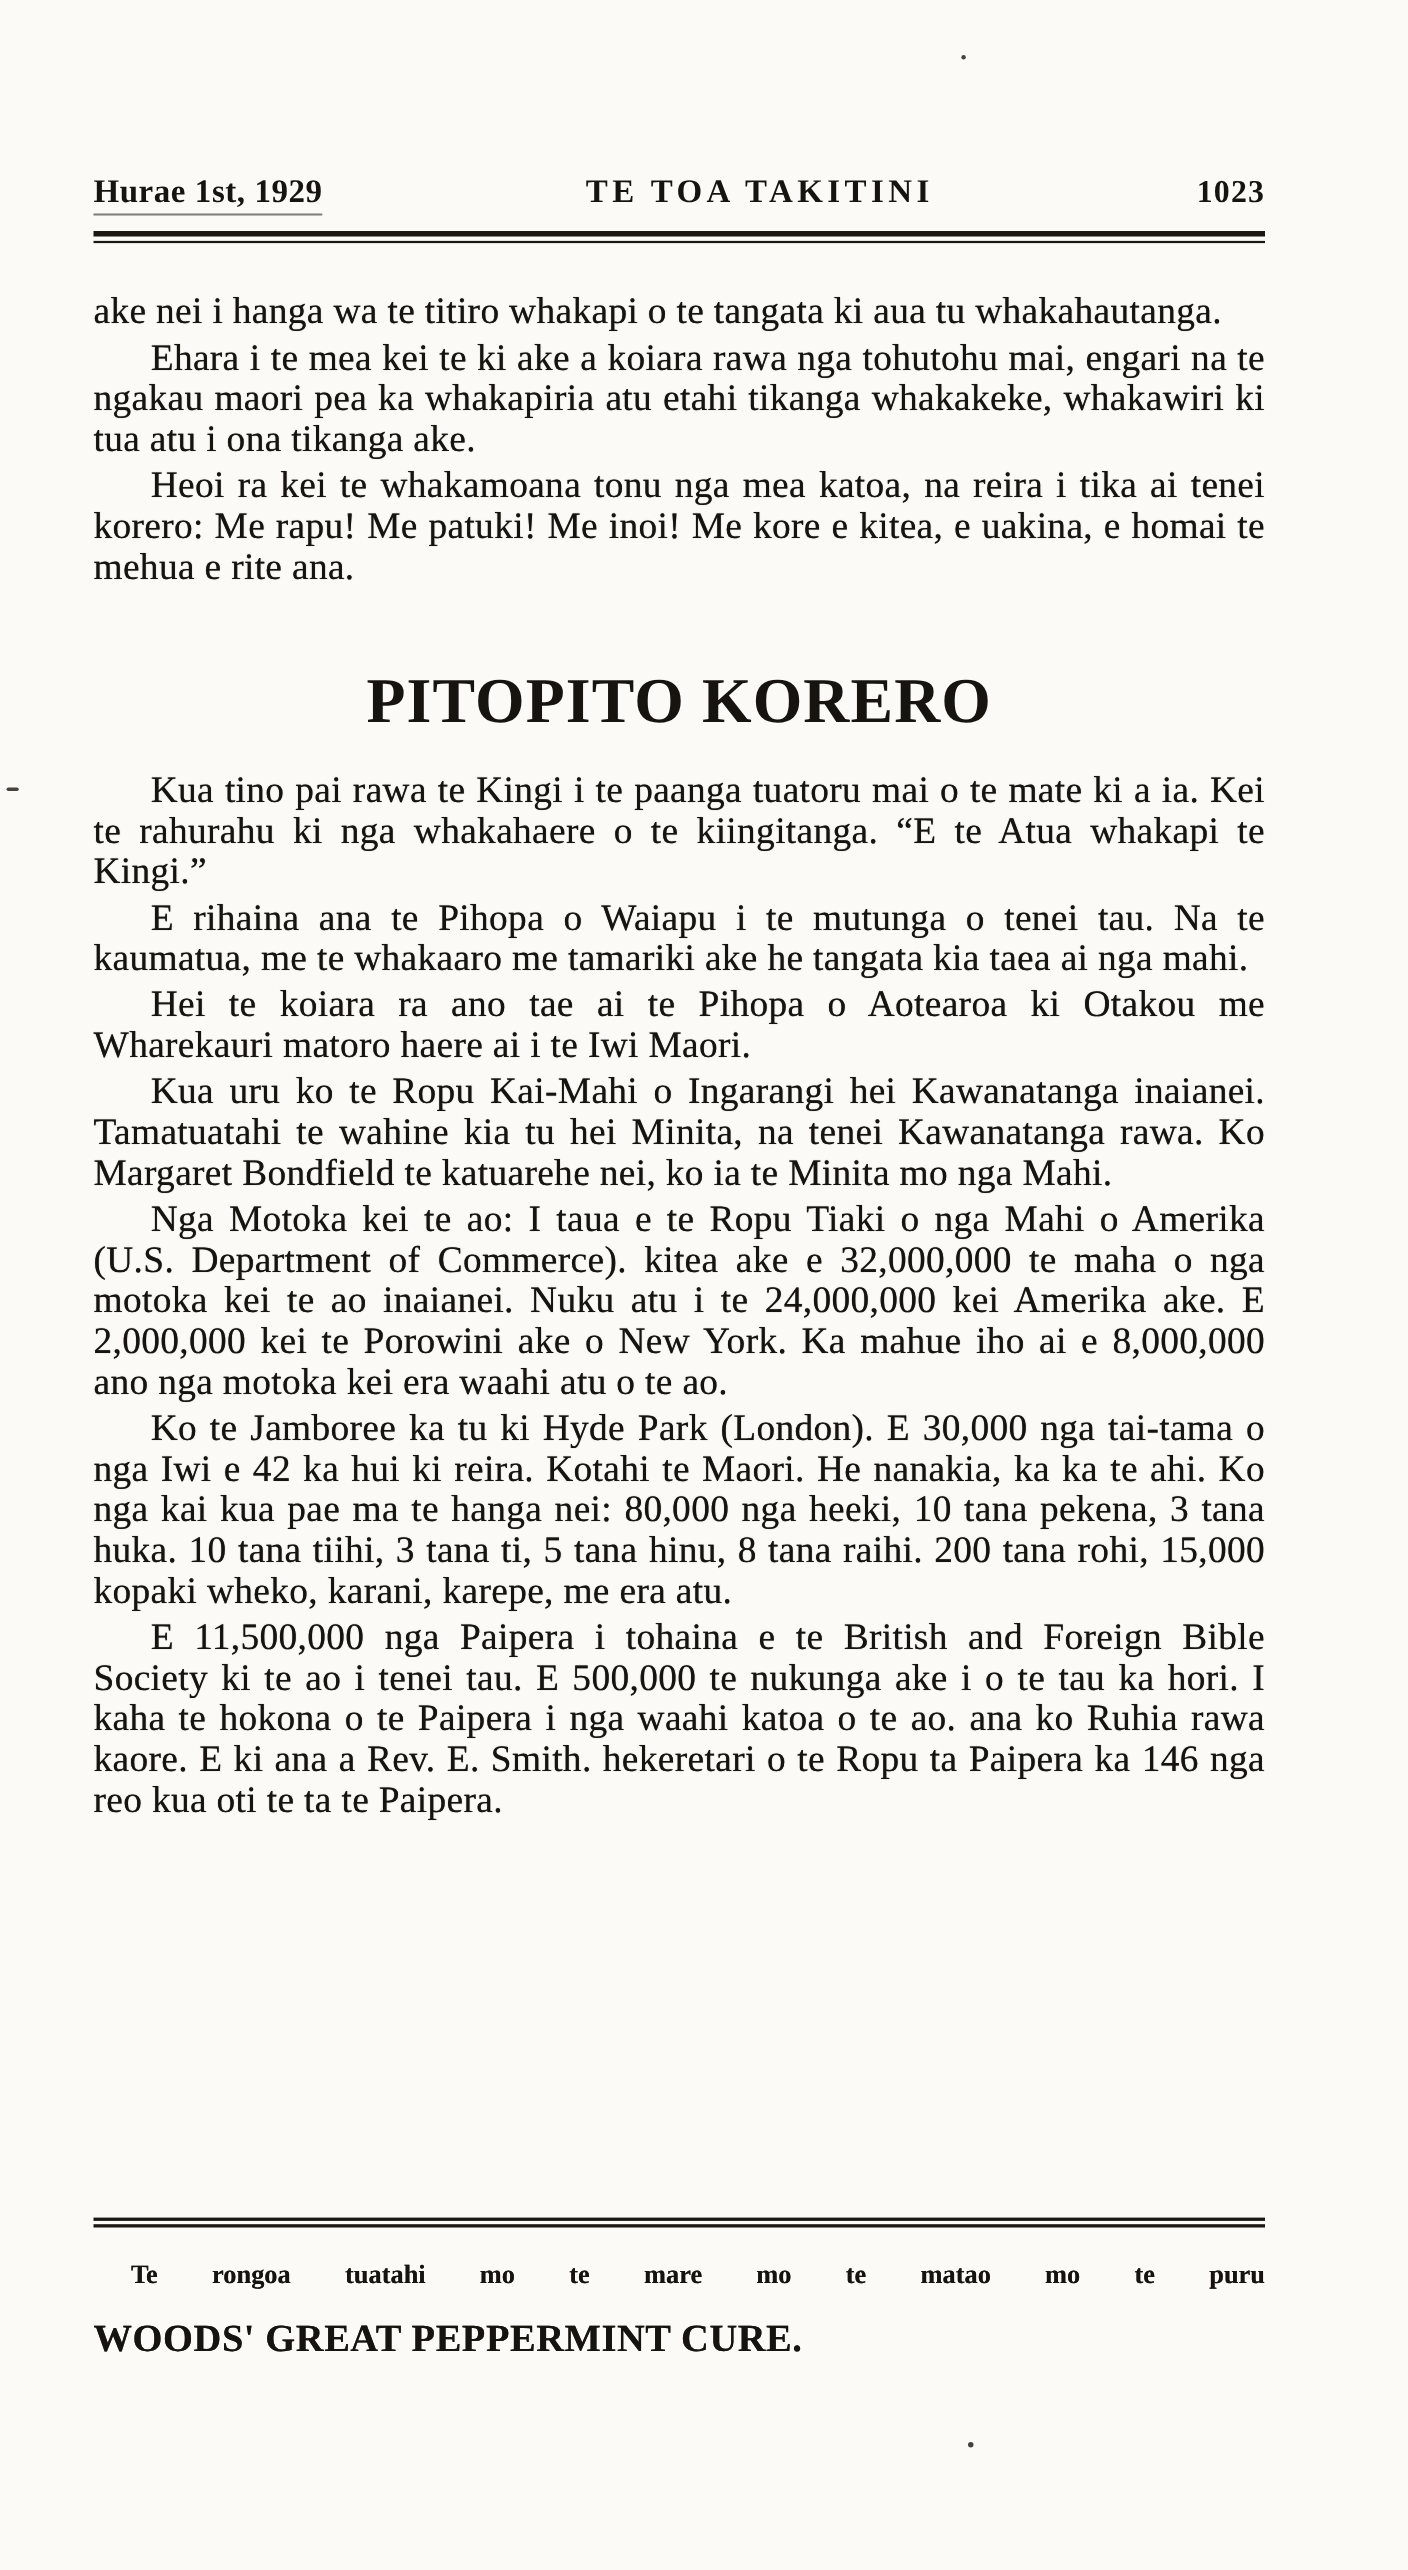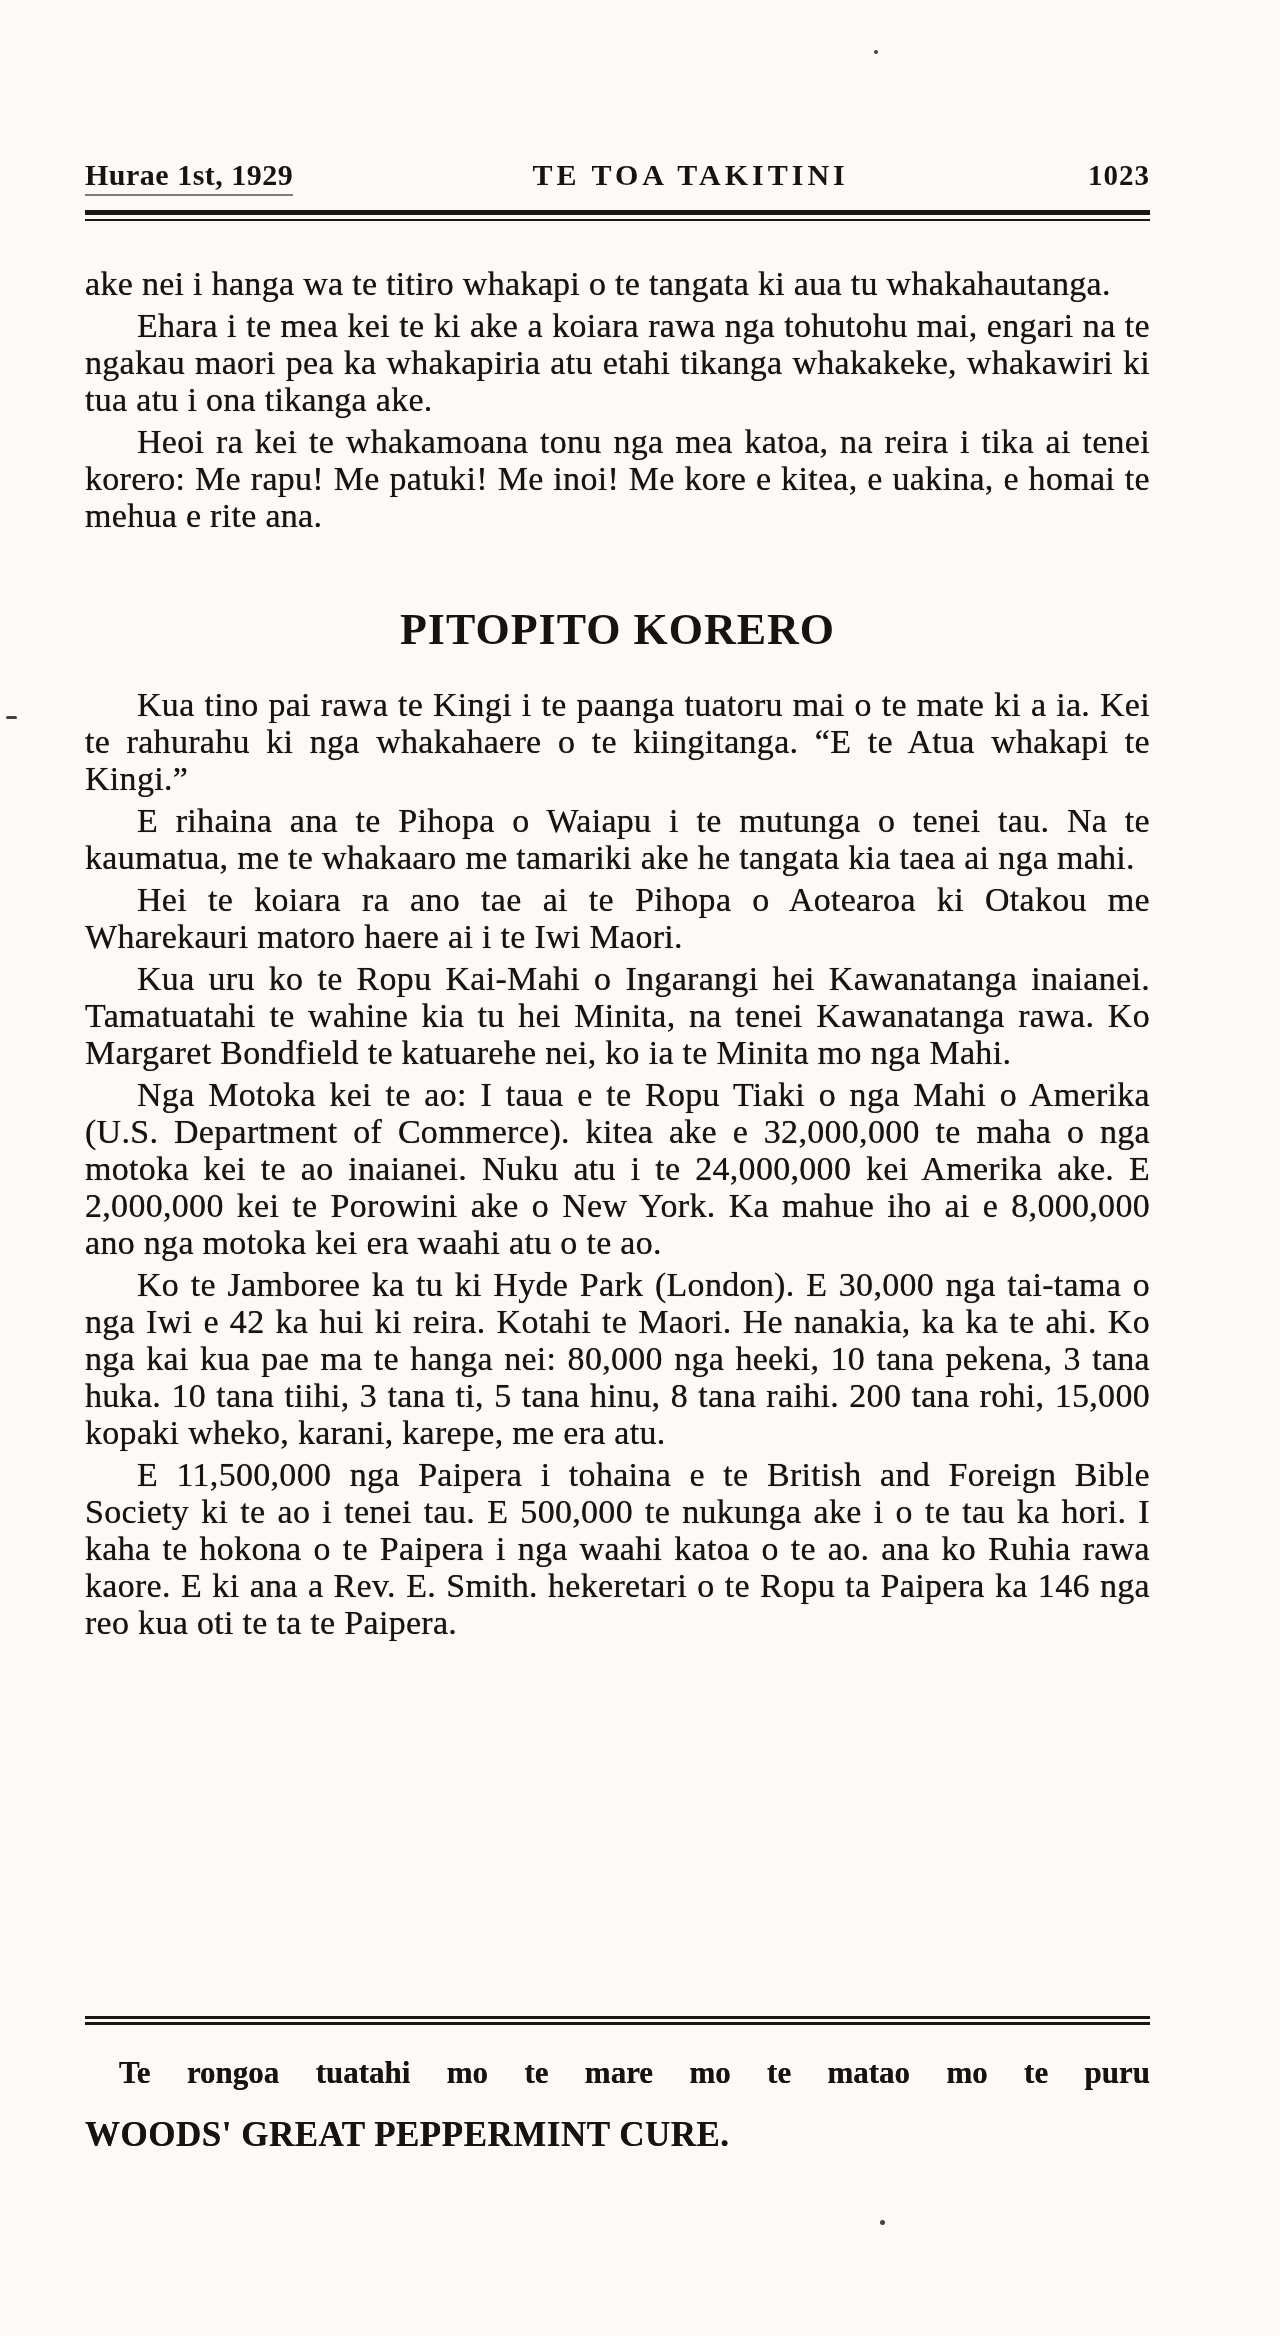--- a/index.html
+++ b/index.html
@@ -35,37 +35,37 @@
     font-size: 34px; line-height: 37px;
     text-align: justify;
     letter-spacing: 0.3px;
     text-shadow: 0 0 0.7px rgba(25,20,12,0.8);
   }
   .para { margin: 0 0 5px 0; text-indent: 52px; }
   .para.noindent { text-indent: 0; }
 
   .section-heading {
     text-align: center;
-    font-size: 44px; line-height: 1;
+    font-size: 58px; line-height: 1;
     font-weight: bold;
     letter-spacing: 1px;
     margin: 74px 0 34px 0;
     text-indent: 0;
     text-shadow: none;
   }
 
   .footer-block { position: absolute; left: 85px; top: 2016px; width: 1065px; }
   .rule-footer {
     border-top: 3px solid #1b1712;
     border-bottom: 3px solid #1b1712;
     height: 9px;
   }
   .advert { font-weight: bold; margin-top: 30px; text-shadow: 0 0 0.6px rgba(25,20,12,0.8); }
   .ad-line1 {
-    font-size: 31px; margin: 0;
+    font-size: 24px; margin: 0;
     text-indent: 34px;
     text-align: justify;
     text-align-last: justify;
   }
   .ad-line2 { font-size: 35px; margin: 24px 0 0 0; letter-spacing: 0.5px; }
 
   .speck { position: absolute; background: #46413a; border-radius: 50%; }
   .speck.s1 { left: 874px; top: 50px; width: 4px; height: 4px; }
   .speck.s2 { left: 6px;   top: 716px; width: 11px; height: 3px; border-radius: 2px; }
   .speck.s3 { left: 880px; top: 2220px; width: 5px; height: 5px; }

